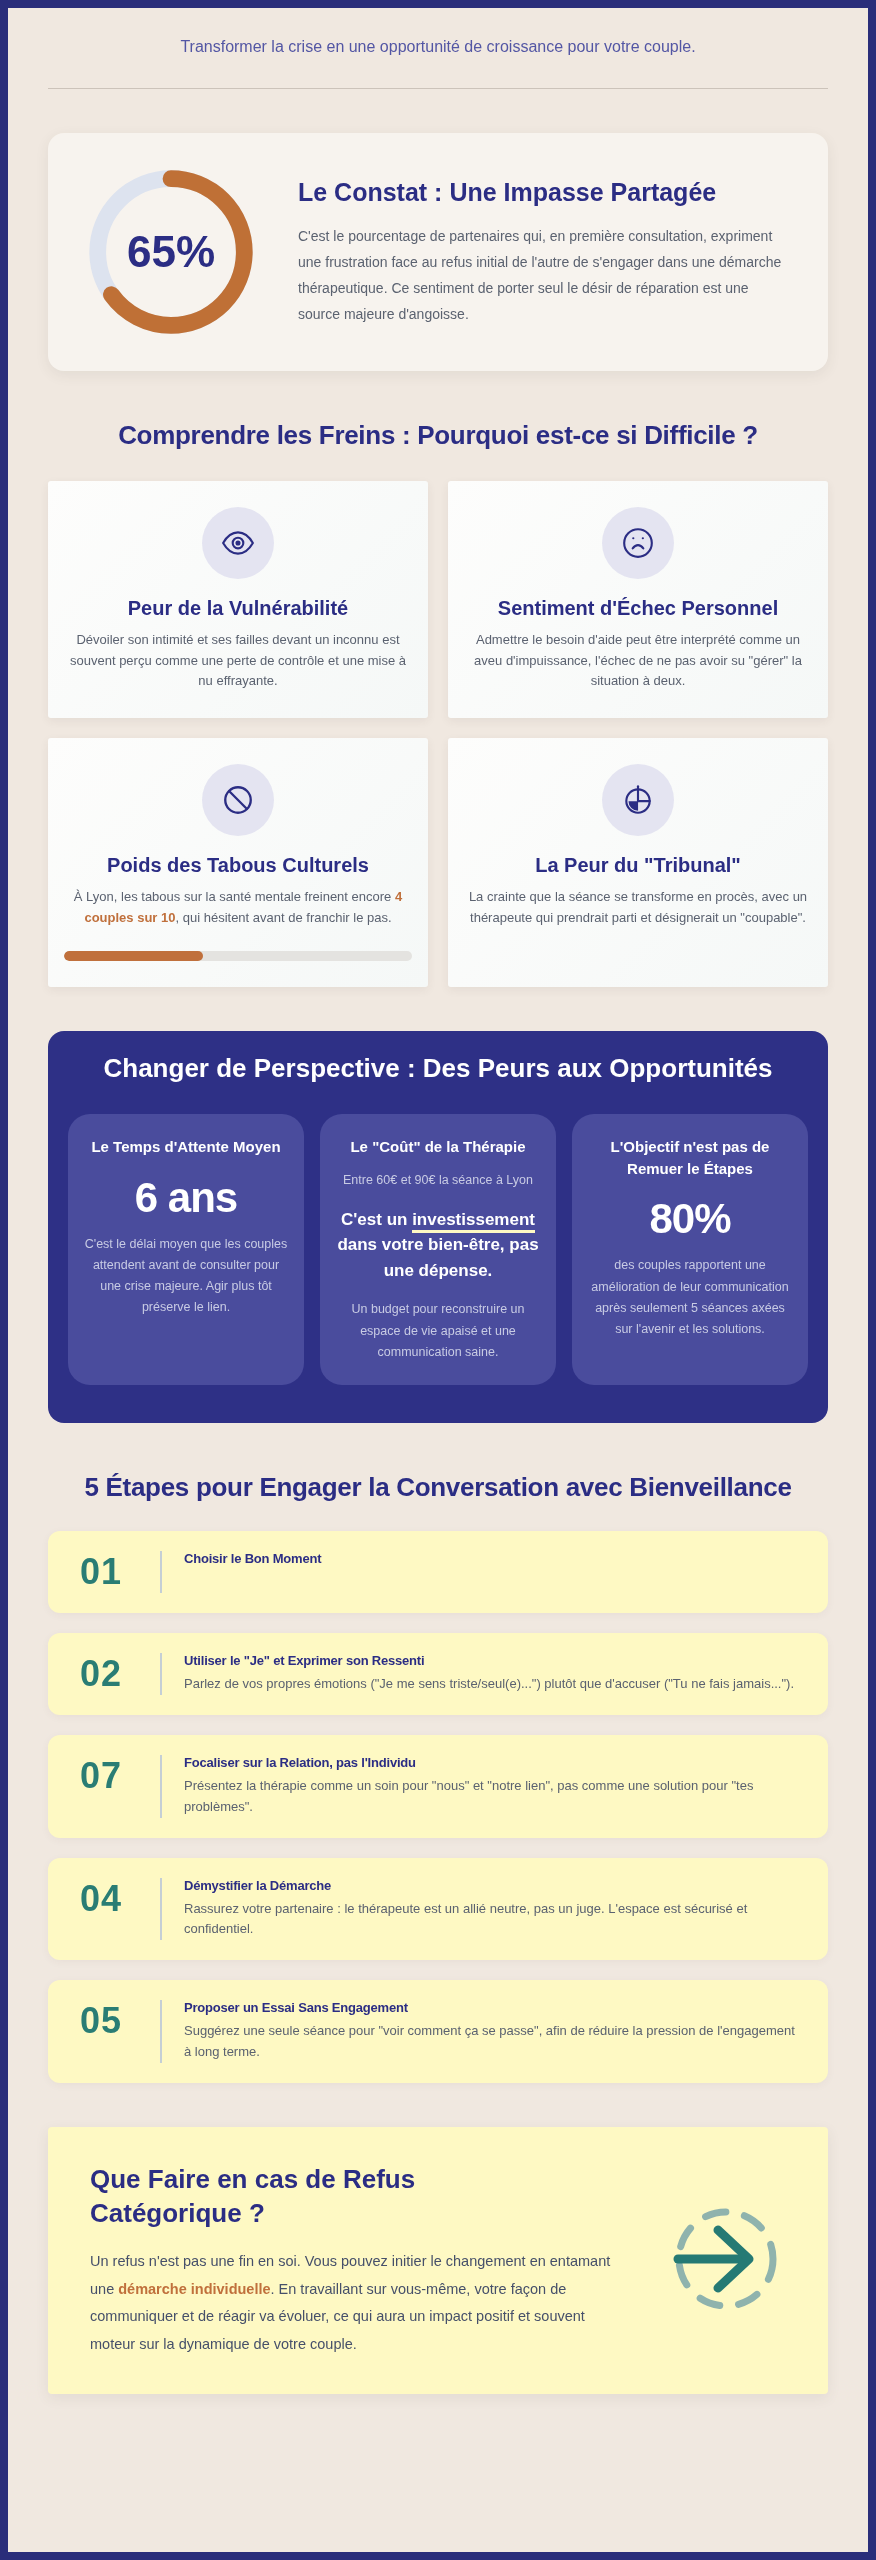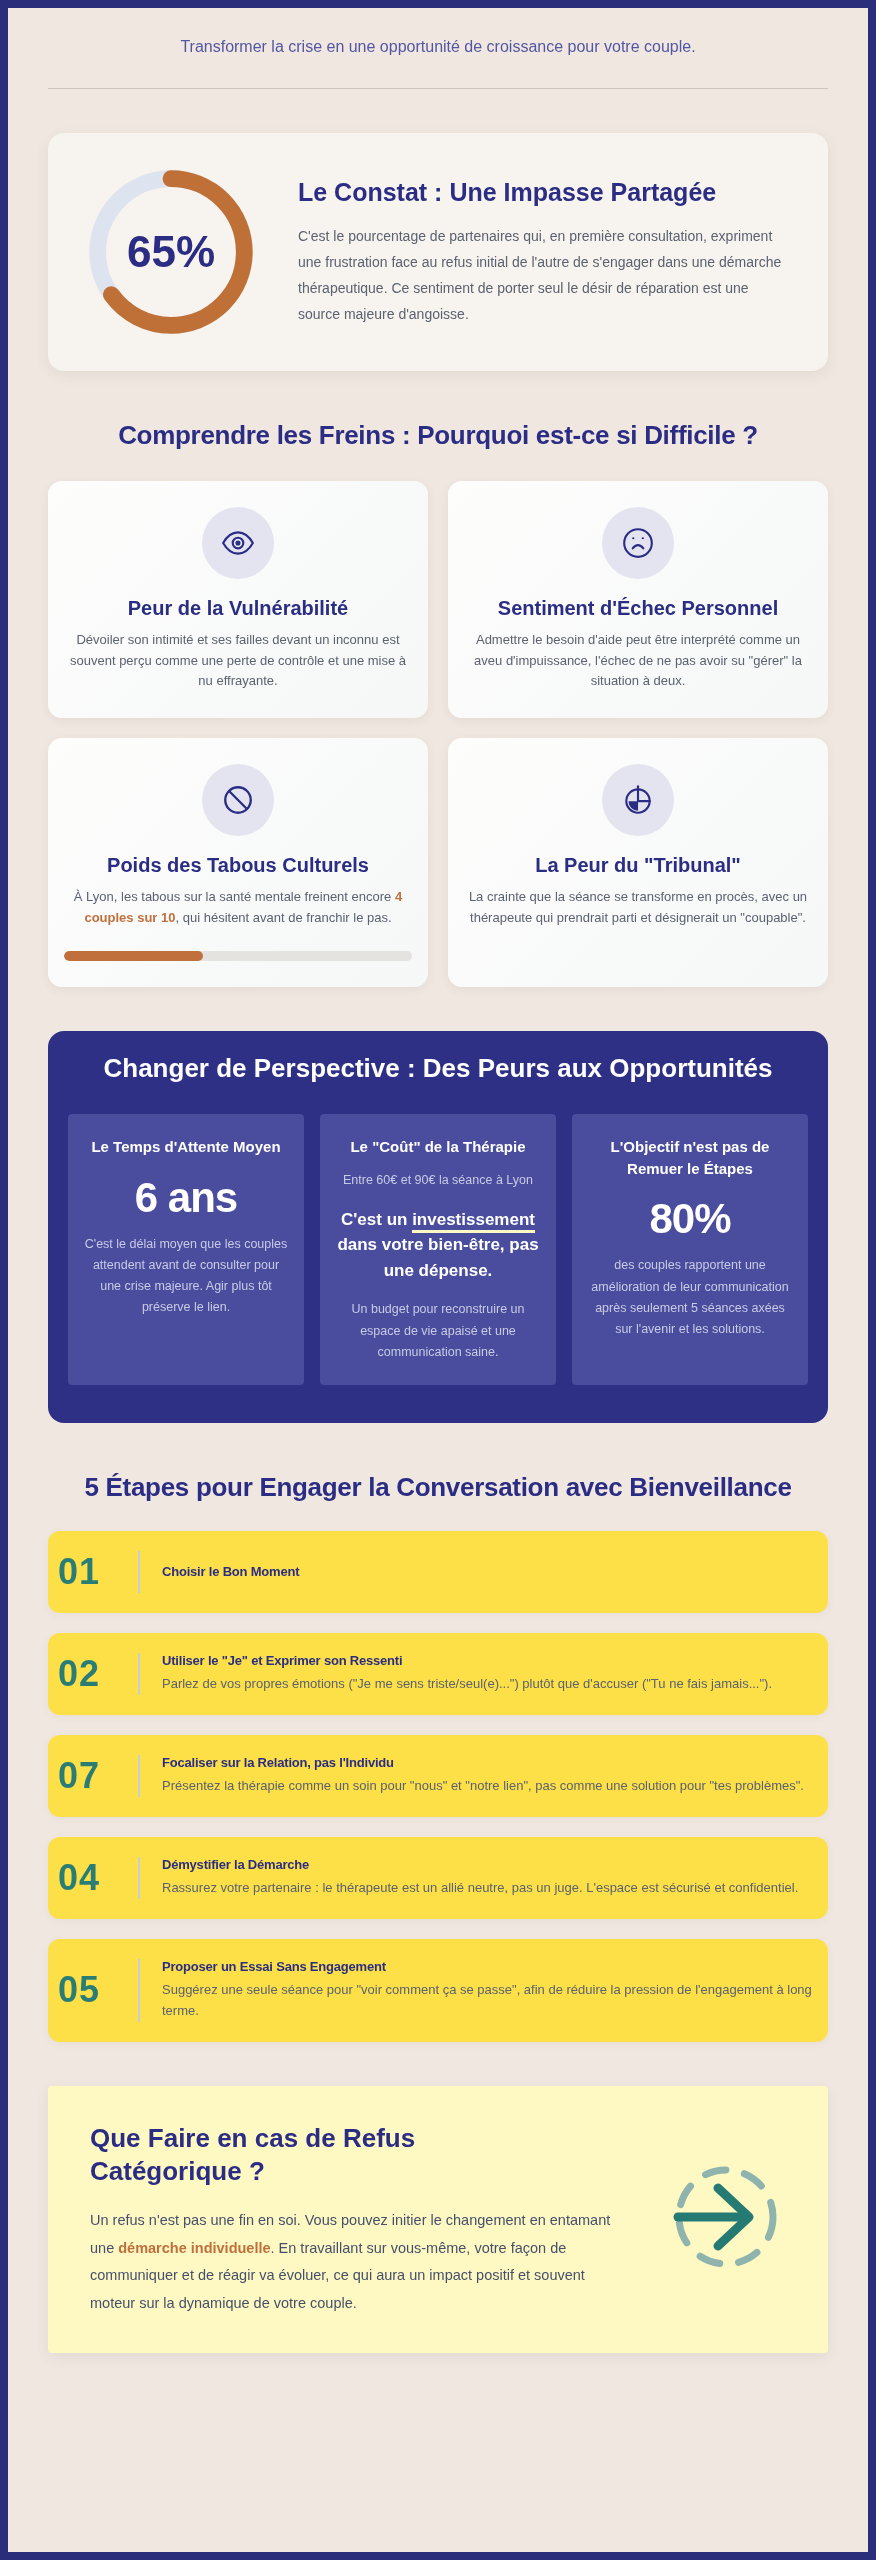--- a/index.html
+++ b/index.html
@@ -42,21 +42,21 @@
   
   .section-heading{
     margin-top:48px; text-align:center; color:#2b2d84;
     font-size:26px; font-weight:bold; line-height:1.3; letter-spacing:-0.3px;
   }
 
   
   .freins-grid{ margin-top:28px; display:grid; grid-template-columns:1fr 1fr; gap:20px; }
   .frein-card{
     background:linear-gradient(135deg,#fdfdfc 0%,#f5f8f7 100%);
-    border-radius:14px; padding:26px 16px; text-align:center;
+    border-radius:3px; padding:26px 16px; text-align:center;
     box-shadow:0 3px 10px rgba(70,60,50,.07);
   }
   .icon-circle{
     width:72px; height:72px; border-radius:50%; background:#e4e4f1;
     margin:0 auto; display:flex; align-items:center; justify-content:center;
   }
   .frein-title{ margin-top:18px; color:#2b2d84; font-size:20px; font-weight:bold; }
   .frein-body{ margin-top:10px; color:#5b6270; font-size:13px; line-height:1.6; }
   .hl-orange{ color:#c0703c; font-weight:bold; }
   .progress-track{
@@ -68,35 +68,35 @@
   .dark-panel{
     margin-top:44px; background:#2e3086; border-radius:16px;
     padding:20px 20px 38px; color:#fff;
   }
   .dark-heading{
     text-align:center; font-size:26px; font-weight:bold; line-height:1.35;
     margin:0 30px 28px;
   }
   .dark-grid{ display:grid; grid-template-columns:1fr 1fr 1fr; gap:16px; }
   .stat-card{
-    background:#4a4c9d; border-radius:4px; padding:22px 14px; text-align:center;
+    background:#4a4c9d; border-radius:22px; padding:22px 14px; text-align:center;
   }
   .stat-title{ font-size:15px; font-weight:bold; line-height:1.45; color:#fff; }
   .stat-big{ font-size:42px; font-weight:bold; color:#fff; margin:16px 0 12px; letter-spacing:-1px; }
   .stat-small{ font-size:12.5px; line-height:1.7; color:#c8cbe4; }
   .stat-sub{ margin-top:12px; }
   .stat-emph{ margin-top:16px; font-size:17px; font-weight:bold; line-height:1.5; color:#fff; }
   .u-orange{ border-bottom:3px solid #fef9c3; padding-bottom:1px; }
   .stat-card .stat-emph + .stat-small{ margin-top:16px; }
 
   
   .steps{ margin-top:26px; display:flex; flex-direction:column; gap:20px; }
   .step-card{
-    background:#fde047; border-radius:12px; padding:20px 10px;
-    display:flex; align-items:center; gap:22px;
+    background:#fef9c3; border-radius:12px; padding:20px 32px;
+    display:flex; gap:22px;
     box-shadow:0 2px 8px rgba(70,60,50,.05);
   }
   .step-num{ color:#2a7d74; font-size:36px; font-weight:bold; flex:0 0 58px; letter-spacing:1px; }
   .step-sep{ width:2px; align-self:stretch; background:#c5cfd5; flex:0 0 2px; }
   .step-title{ color:#2b2d84; font-size:13px; font-weight:bold; letter-spacing:-0.2px; }
   .step-body{ margin-top:6px; color:#5b6270; font-size:13px; line-height:1.6; }
 
   
   .refus-card{
     margin-top:44px; background:#fef9c3; border-radius:4px;

